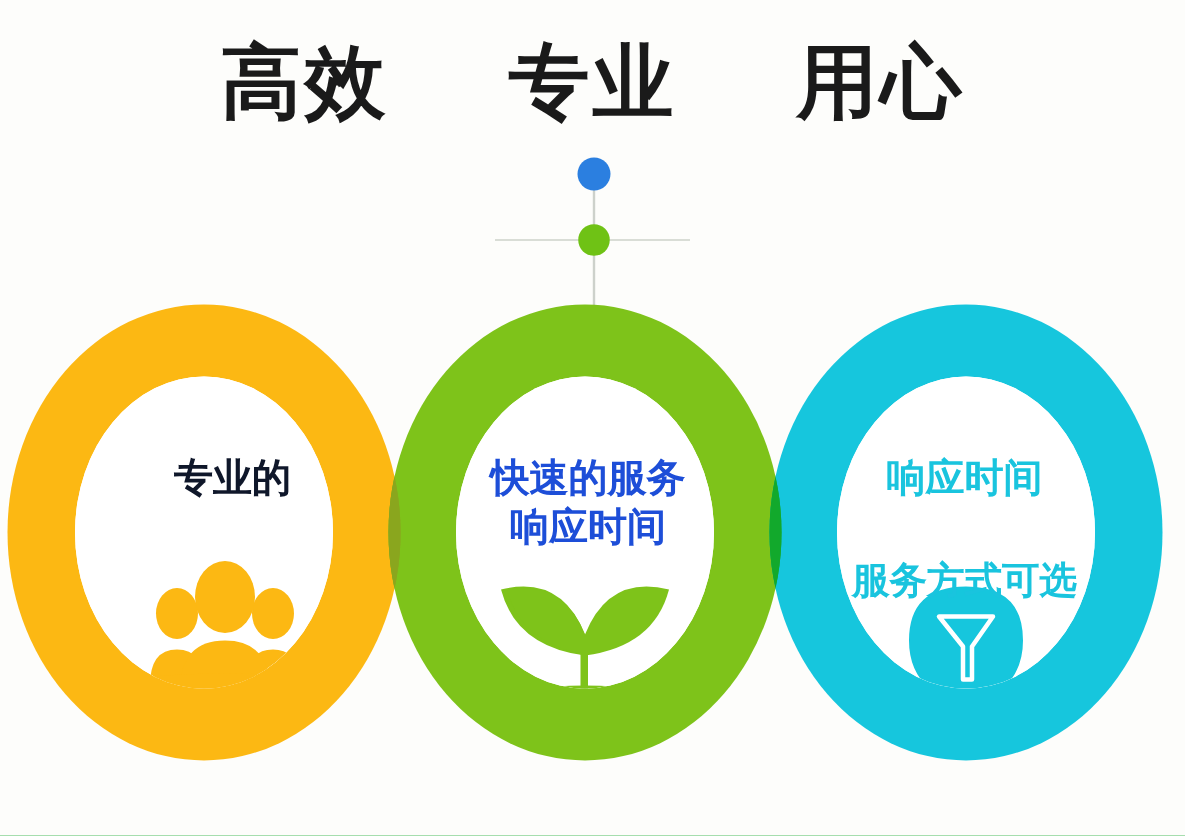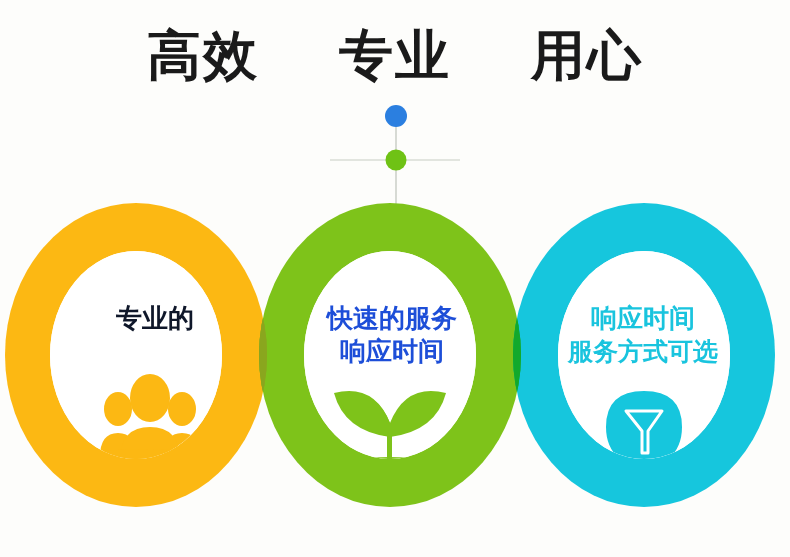--- a/index.html
+++ b/index.html
@@ -39,21 +39,21 @@
     font-weight:700;
     line-height:1.28;
     white-space:nowrap;
     pointer-events:none;
   }
   .circle-text .ln{display:block;}
 
   #txt-1{left:55px;top:302px;width:200px;font-size:26px;color:#0f172a;}
   #txt-2{left:292px;top:302px;width:200px;font-size:26px;color:#1d4ed8;}
   #txt-3{left:520px;top:302px;width:246px;font-size:26px;color:#19c4de;}
-  #txt-3 .ln.wide{font-size:25px;}
+  #txt-3 .ln.wide{font-size:25px;margin-top:36px;}
 </style>
 </head>
 <body>
 
 <div id="stage">
 
   <div class="headline">
     <span class="hl-word">高效</span>
     <span class="hl-gap"></span>
     <span class="hl-word">专业</span>

